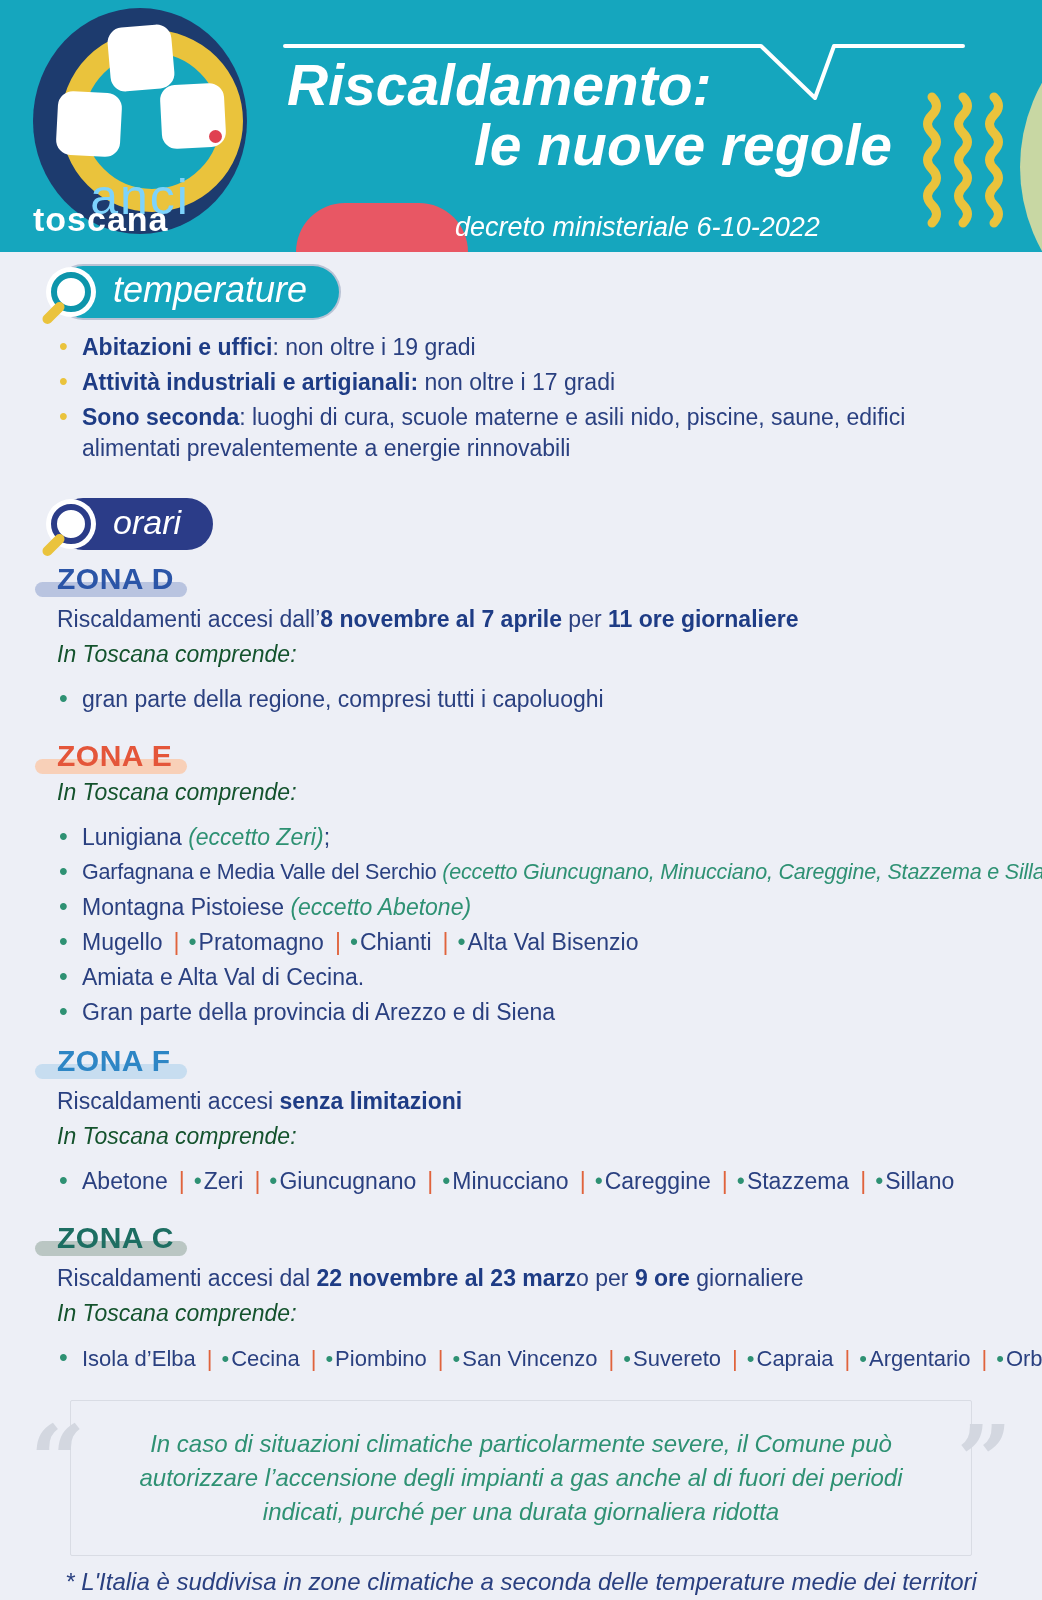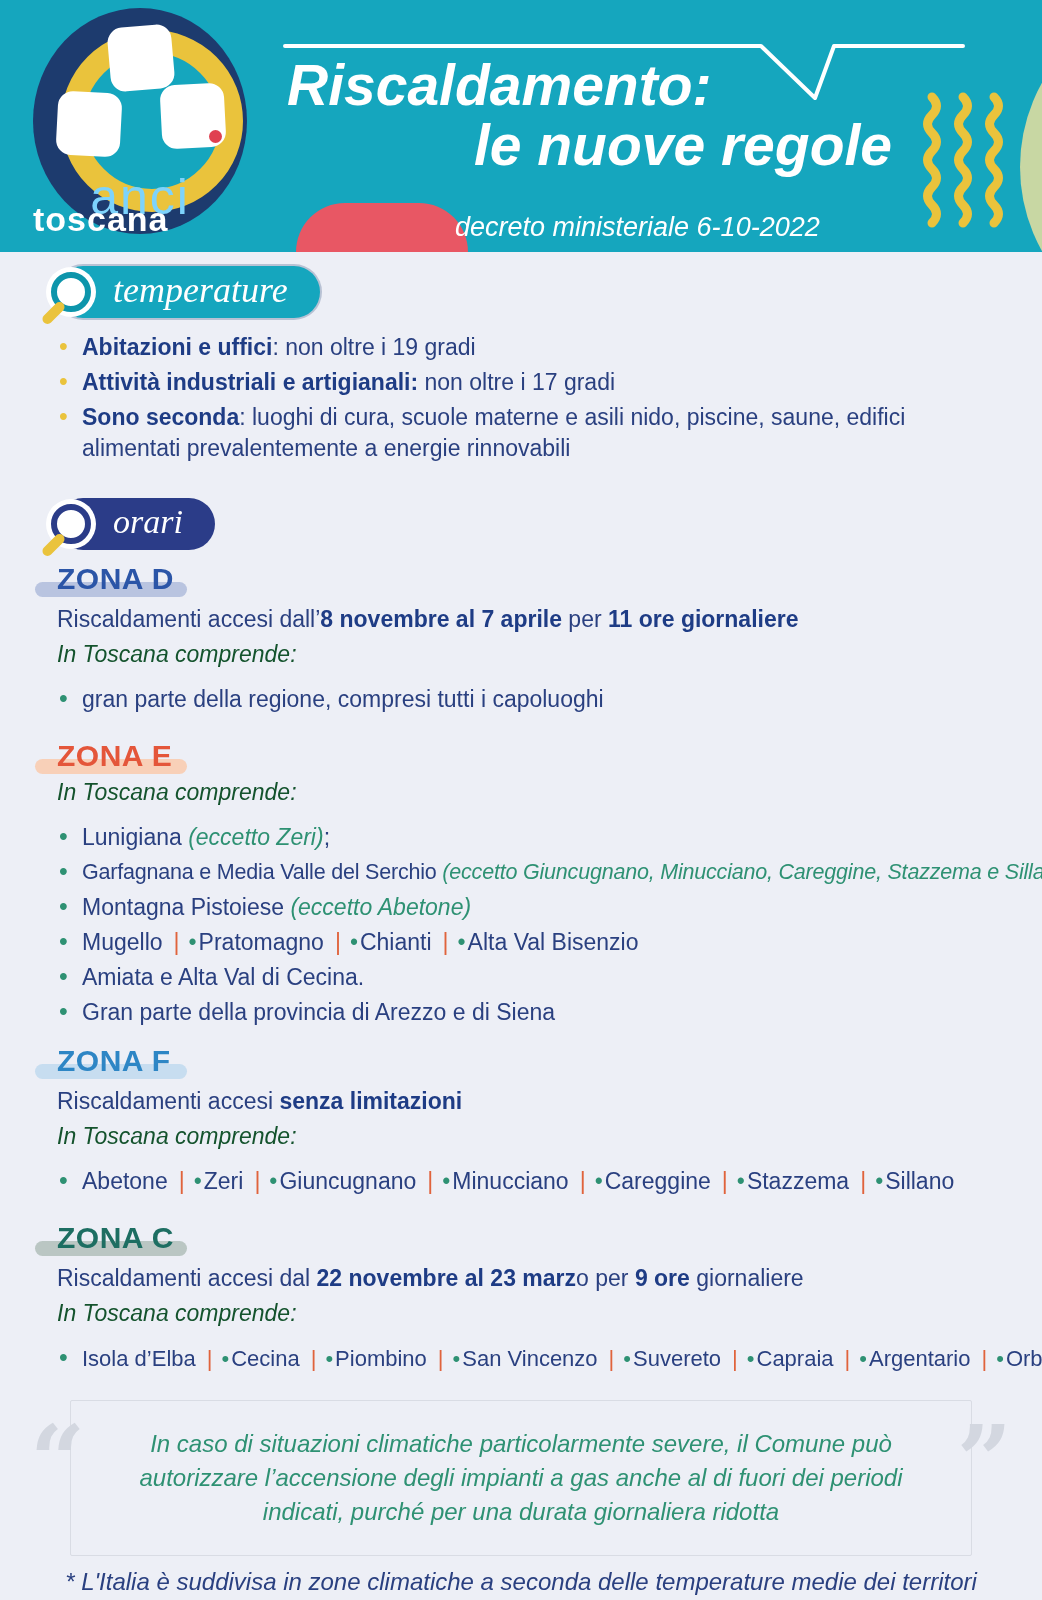--- a/index.html
+++ b/index.html
@@ -26,21 +26,21 @@
           font-size:57px;font-style:italic;font-weight:700;}
   .squiggles{position:absolute;left:923px;top:92px;}
   .green-circle{position:absolute;left:1020px;top:-5px;width:344px;height:344px;border-radius:50%;background:#c8d7a3;}
   .red-dome{position:absolute;left:296px;bottom:0;width:172px;height:49px;
             border-radius:86px 86px 0 0;background:#e85764;}
   .subtitle{position:absolute;left:455px;top:212px;color:#fff;font-size:27px;font-style:italic;}
 
   
   main{padding:14px 57px 0;}
   .pill{position:relative;display:inline-flex;align-items:center;height:48px;border-radius:26px;
-        color:#fff;font-style:italic;padding:0 32px 4px 56px;font-family:Liberation Serif, serif;}
+        color:#fff;font-style:italic;padding:0 32px 4px 56px;}
   .pill-teal{background:#15a6be;font-size:36px;box-shadow:0 0 0 2px rgba(29,59,110,.25);}
   .pill-navy{background:#2b3c88;font-size:34px;margin-top:30px;}
   .lens{position:absolute;left:-6px;top:50%;transform:translateY(-50%);width:28px;height:28px;
         border-radius:50%;background:#fff;box-sizing:content-box;}
   .lens-teal{border:6px solid #0d95ab;box-shadow:0 0 0 5px #fff;}
   .lens-navy{border:6px solid #2b3c88;box-shadow:0 0 0 5px #fff;}
   .handle{position:absolute;left:-17px;top:30px;width:27px;height:10px;border-radius:6px;
           background:#eac33c;transform:rotate(-45deg);}
 
   .blist{list-style:none;margin:14px 0 0;padding:0;}

